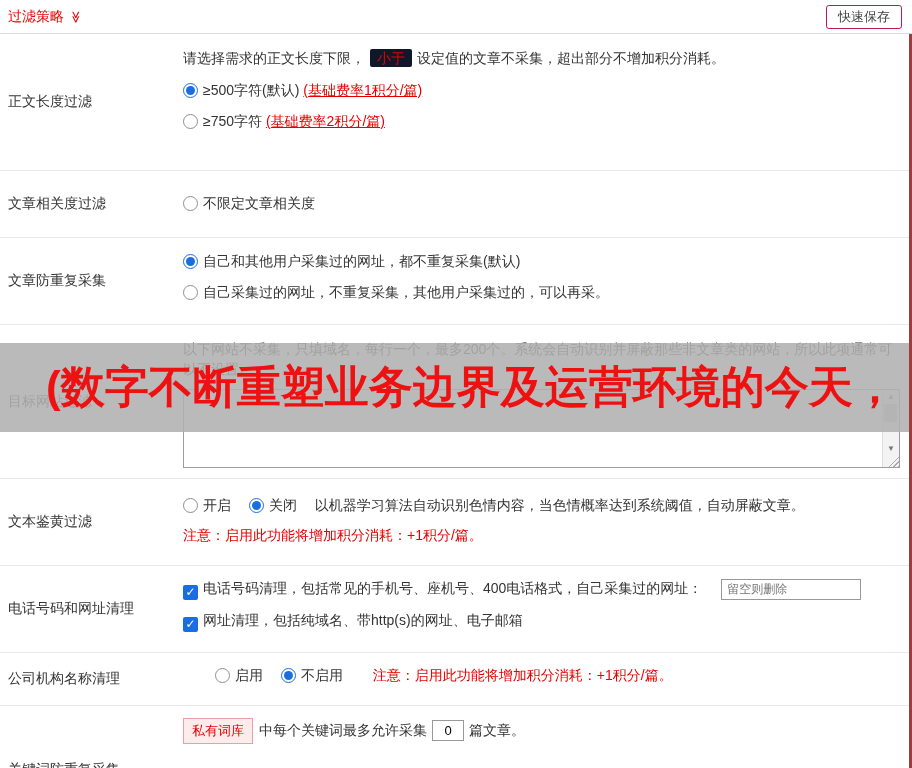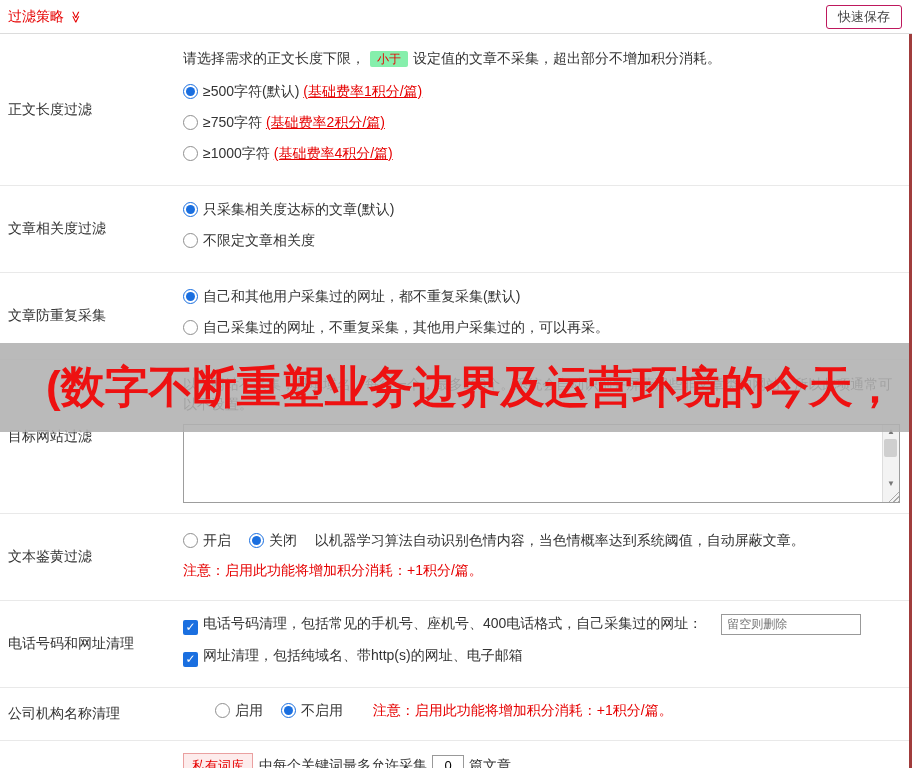--- a/index.html
+++ b/index.html
@@ -40,26 +40,26 @@
     padding: 8px;
     display: flex;
     align-items: center;
     color: #333;
   }
   .content-col { flex: 1; padding: 10px 10px 10px 5px; }
   .line { margin: 4px 0 10px 0; line-height: 20px; }
   .red { color: #e60000; }
   .fee { color: #e60000; text-decoration: underline; text-align: center; }
   .hl {
-    background: #86efac;
+    background: #0f172a;
     color: #e60000;
     padding: 1px 7px;
     margin: 0 5px;
     border-radius: 2px;
-    font-size: 12px;
+    font-size: 14px;
   }
   .opt { display: block; margin: 13px 0; cursor: pointer; line-height: 18px; }
   .opt-inline { display: inline-block; margin: 0 14px 0 0; cursor: pointer; }
   .radio {
     display: inline-block;
     width: 15px; height: 15px;
     border: 1px solid #8f8f8f;
     border-radius: 50%;
     background: #fff;
     vertical-align: -3px;
@@ -210,32 +210,26 @@
   <div class="content-col">
     <div class="line">
       <span>请选择需求的正文长度下限，</span><span class="hl">小于</span><span>设定值的文章不采集，超出部分不增加积分消耗。</span>
     </div>
     <label class="opt">
       <span class="radio checked"></span><span>≥500字符(默认) </span><span class="fee">(基础费率1积分/篇)</span>
     </label>
     <label class="opt">
       <span class="radio"></span><span>≥750字符 </span><span class="fee">(基础费率2积分/篇)</span>
     </label>
-    <label class="opt">
-      <span class="radio"></span><span>≥1000字符 </span><span class="fee">(基础费率4积分/篇)</span>
-    </label>
   </div>
 </div>
 
 <div class="row r2">
   <div class="label-col">文章相关度过滤</div>
   <div class="content-col">
-    <label class="opt" style="margin-top:4px">
-      <span class="radio checked"></span><span>只采集相关度达标的文章(默认)</span>
-    </label>
     <label class="opt">
       <span class="radio"></span><span>不限定文章相关度</span>
     </label>
   </div>
 </div>
 
 <div class="row r3">
   <div class="label-col">文章防重复采集</div>
   <div class="content-col">
     <label class="opt" style="margin-top:4px">

